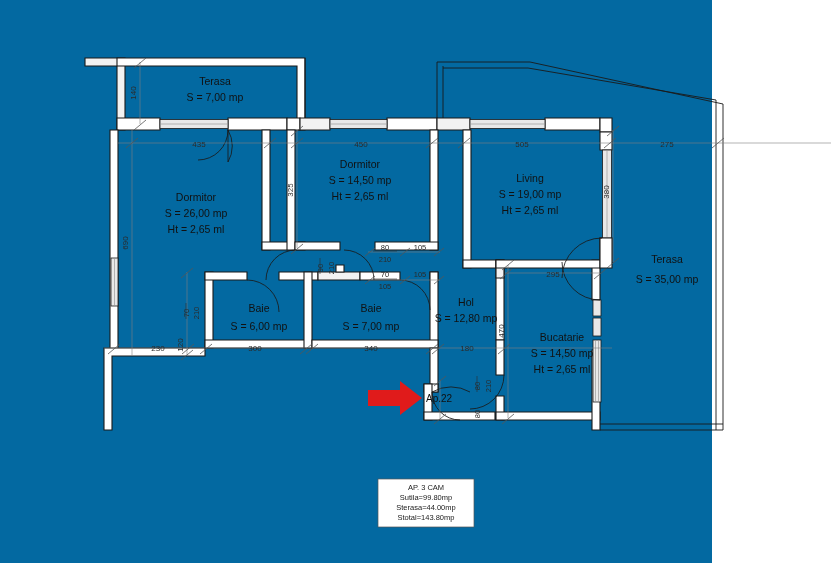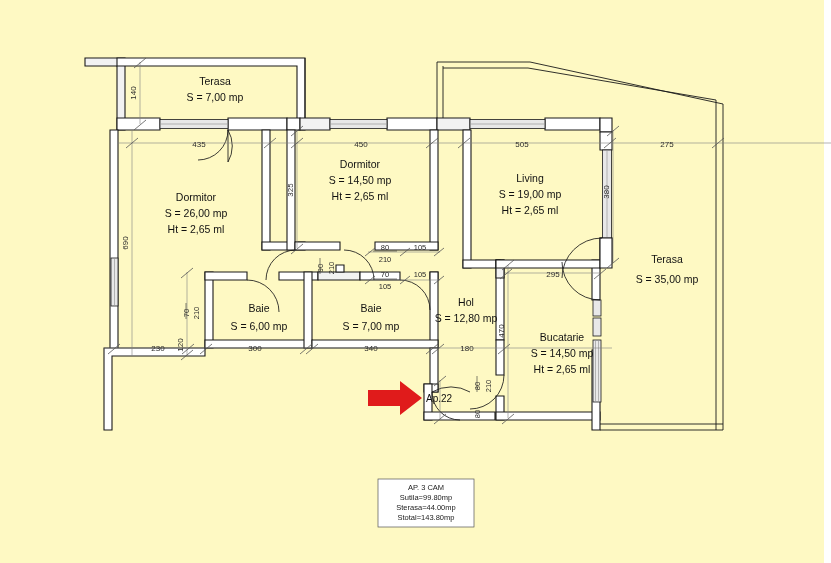--- a/index.html
+++ b/index.html
@@ -10,23 +10,23 @@
   body {
     width: 831px;
     height: 563px;
     font-family: "Liberation Sans", sans-serif;
     overflow: hidden;
     position: relative;
   }
   #plan-root {
     position: absolute;
     left: 0; top: 0;
-    width: 824px;
+    width: 712px;
     height: 563px;
-    background: #fef9c3;
+    background: #0369a1;
   }
   svg#floorplan {
     display: block;
     width: 831px;
     height: 563px;
   }
   .wall     { fill: #ffffff; stroke: #1a1a1a; stroke-width: 1.1; }
   .wall-fill{ fill: #f2f2f2; stroke: #1a1a1a; stroke-width: 1.1; }
   .thinline { fill: none;    stroke: #1a1a1a; stroke-width: 0.9; }
   .dimline  { fill: none;    stroke: #808080; stroke-width: 0.6; }

